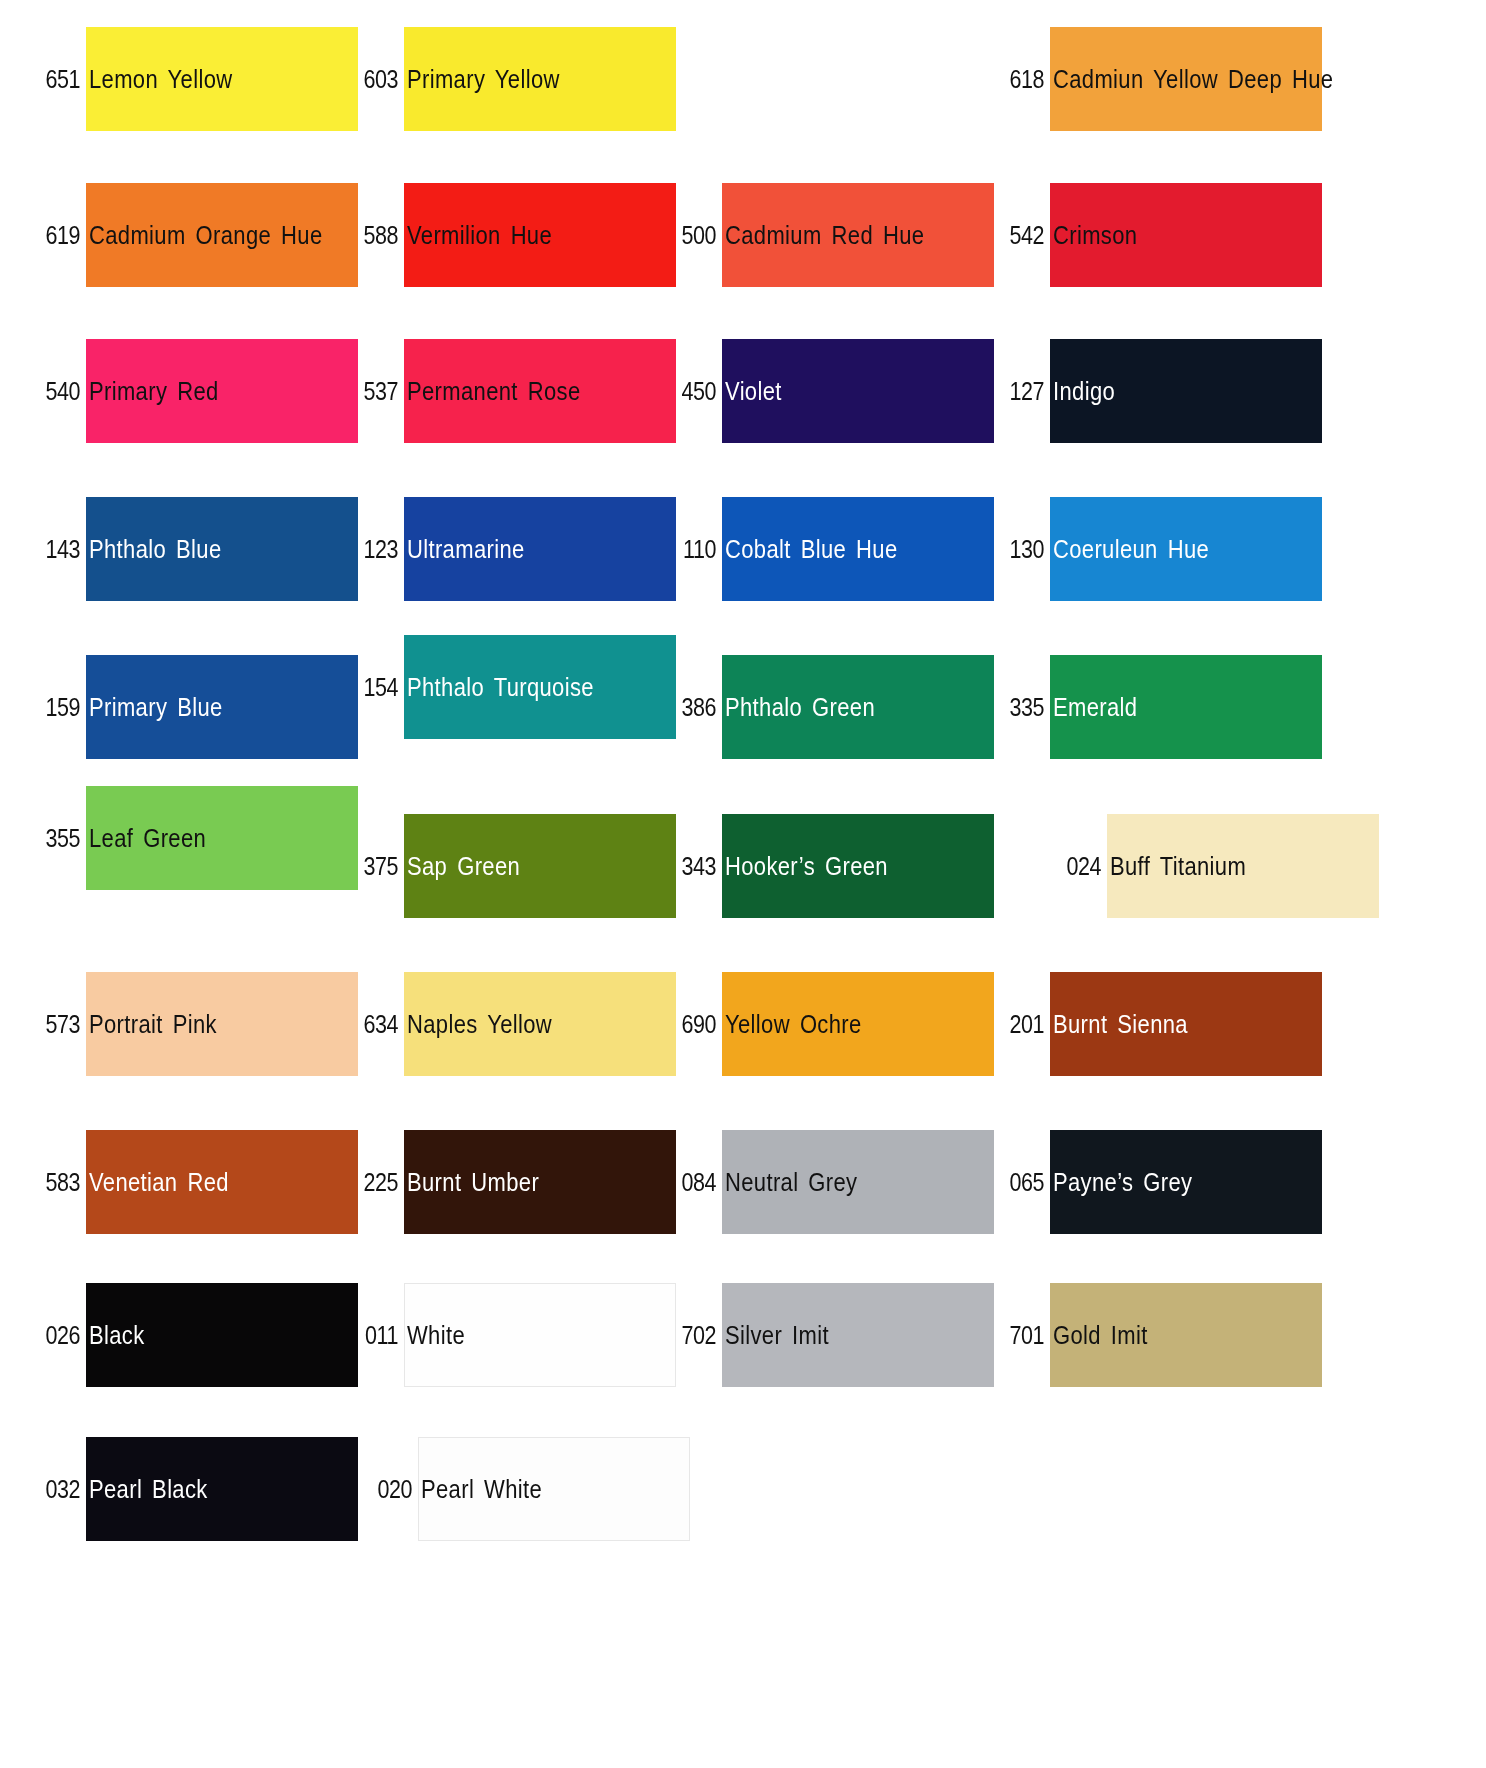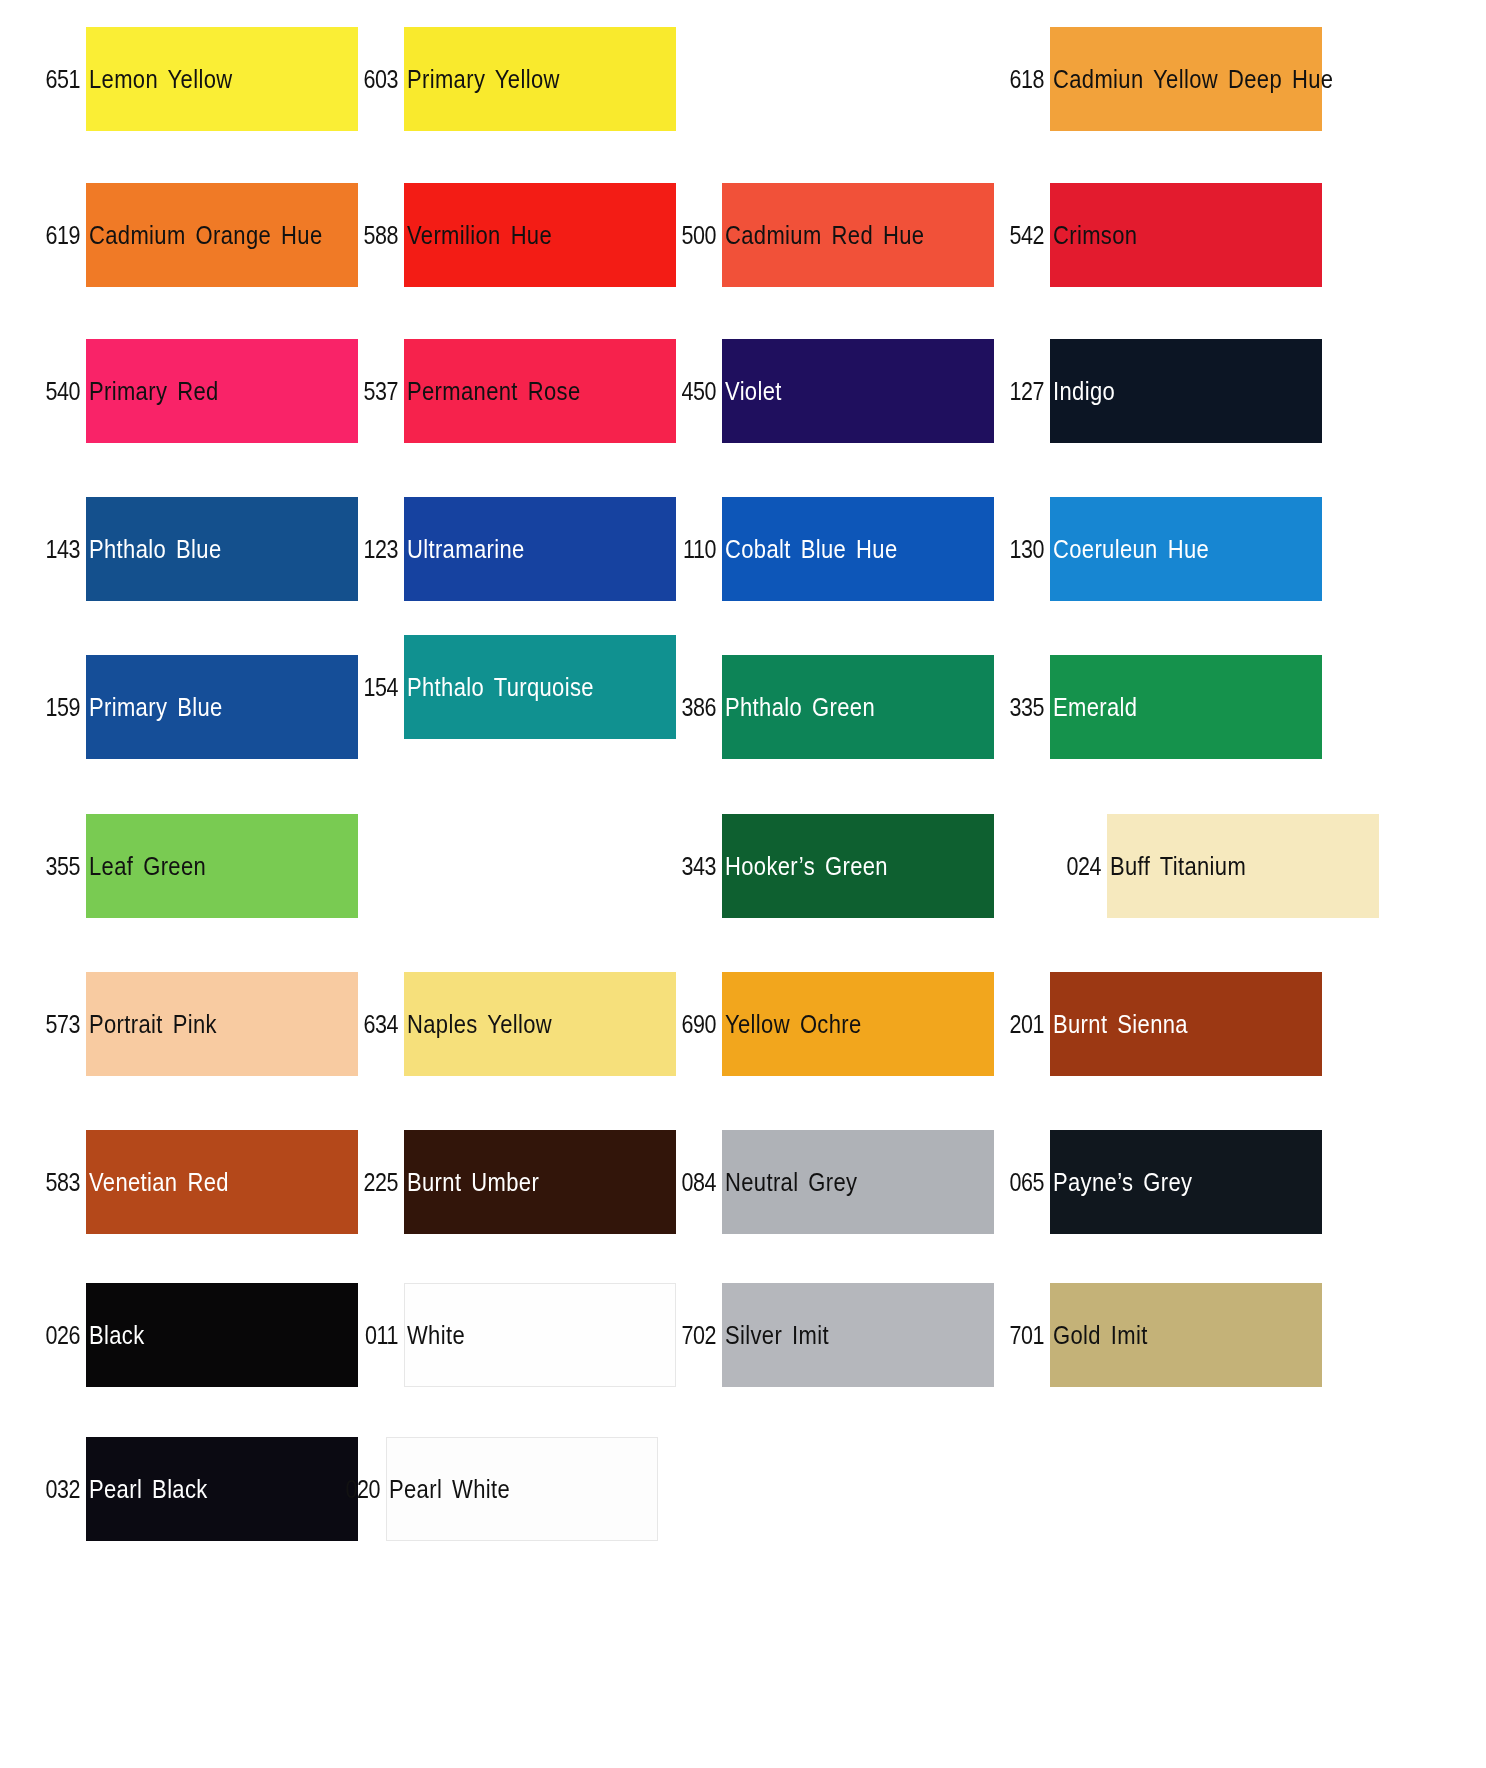--- a/index.html
+++ b/index.html
@@ -212,27 +212,34 @@
         <span class="swatch-name name-light">Phthalo Green</span>
       </div>
     </div>
     <div class="swatch-cell" style="left: 992px; top: 655px;">
       <div class="swatch-color" title="Emerald" style="background: rgb(21, 146, 76);"></div>
       <div class="swatch-label">
         <span class="swatch-code">335</span>
         <span class="swatch-name name-light">Emerald</span>
       </div>
     </div>
-    <div class="swatch-cell" style="left: 28px; top: 814px;">
+    <div class="swatch-cell" style="left: 28px; top: 786px;">
       <div class="swatch-color" title="Leaf Green" style="background: rgb(121, 203, 82);"></div>
       <div class="swatch-label">
         <span class="swatch-code">355</span>
         <span class="swatch-name name-dark">Leaf Green</span>
       </div>
     </div>
+    <div class="swatch-cell" style="left: 346px; top: 814px;">
+      <div class="swatch-color" title="Sap Green" style="background: rgb(94, 130, 20);"></div>
+      <div class="swatch-label">
+        <span class="swatch-code">375</span>
+        <span class="swatch-name name-light">Sap Green</span>
+      </div>
+    </div>
     <div class="swatch-cell" style="left: 664px; top: 814px;">
       <div class="swatch-color" title="Hooker’s Green" style="background: rgb(14, 96, 48);"></div>
       <div class="swatch-label">
         <span class="swatch-code">343</span>
         <span class="swatch-name name-light">Hooker’s Green</span>
       </div>
     </div>
     <div class="swatch-cell" style="left: 1049px; top: 814px;">
       <div class="swatch-color" title="Buff Titanium" style="background: rgb(246, 233, 190);"></div>
       <div class="swatch-label">
@@ -324,20 +331,20 @@
         <span class="swatch-name name-dark">Gold Imit</span>
       </div>
     </div>
     <div class="swatch-cell" style="left: 28px; top: 1437px;">
       <div class="swatch-color" title="Pearl Black" style="background: rgb(11, 10, 18);"></div>
       <div class="swatch-label">
         <span class="swatch-code">032</span>
         <span class="swatch-name name-light">Pearl Black</span>
       </div>
     </div>
-    <div class="swatch-cell" style="left: 328px; top: 1437px;">
+    <div class="swatch-cell" style="left: 360px; top: 1437px;">
       <div class="swatch-color outlined" title="Pearl White" style="background: rgb(253, 253, 253);"></div>
       <div class="swatch-label">
         <span class="swatch-code">020</span>
         <span class="swatch-name name-dark">Pearl White</span>
       </div>
     </div>
   </div>
 
 </body></html>

